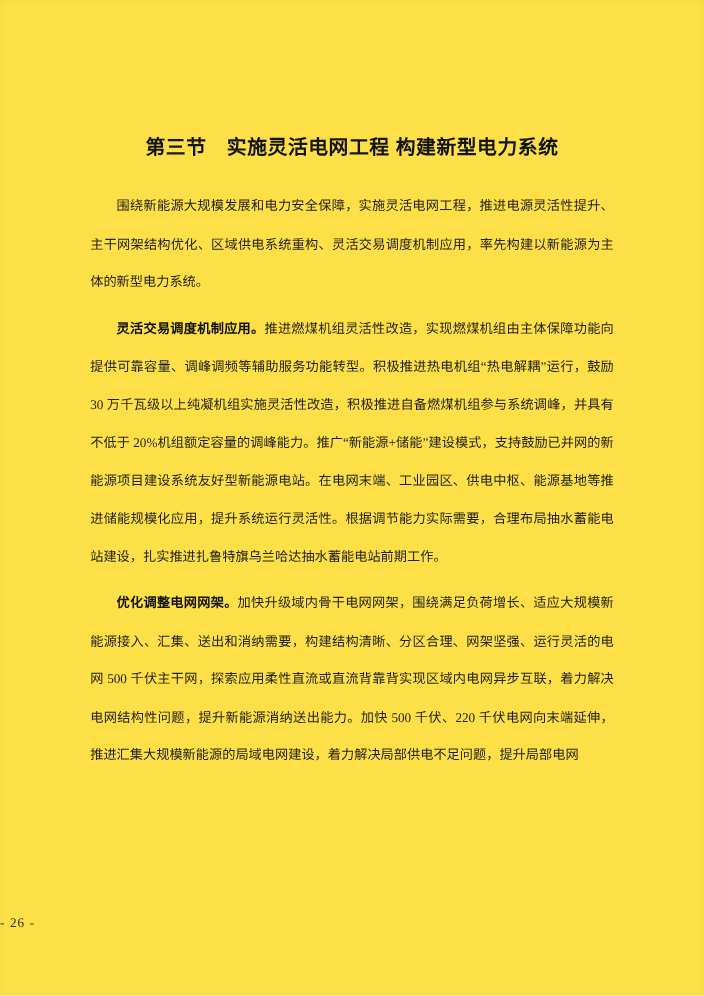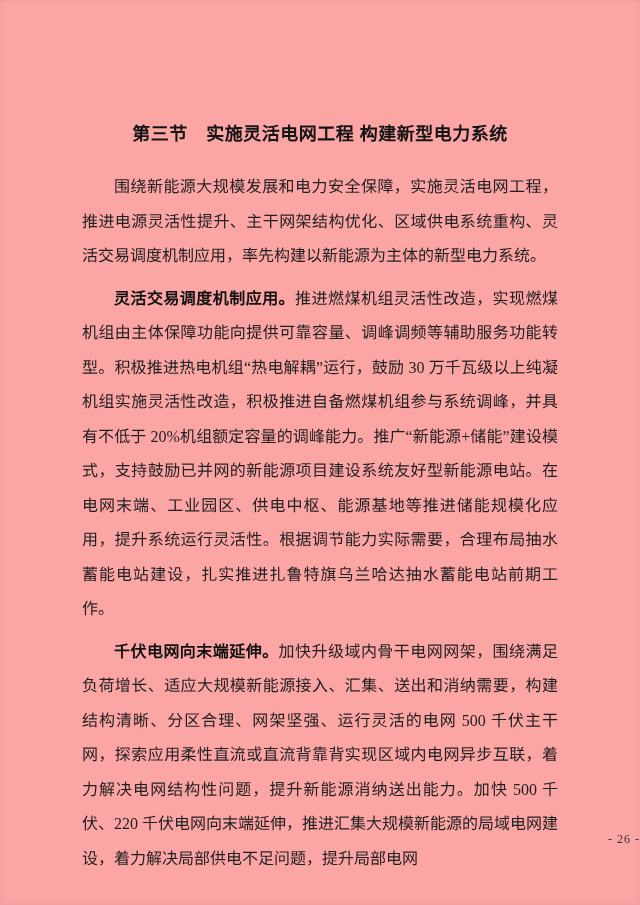--- a/index.html
+++ b/index.html
@@ -5,70 +5,70 @@
   html, body {
     margin: 0;
     padding: 0;
     background: #ffffff;
   }
   .page {
     position: relative;
     width: 640px;
     height: 905px;
     margin: 0 auto;
-    background: #fca5a5;
+    background: #fde047;
     box-sizing: border-box;
     padding: 122px 82px 0 82px;
     box-shadow: inset 0 0 6px rgba(0,0,0,0.06);
     color: #1f1f1f;
     font-family: "Liberation Serif", "DejaVu Serif", serif;
     overflow: hidden;
   }
   .title {
     margin: 0 0 24px 0;
     font-size: 18px;
     line-height: 24px;
     font-weight: bold;
     text-align: center;
     letter-spacing: 0.5px;
     color: #141414;
     font-family: "Liberation Sans", "DejaVu Sans", sans-serif;
     white-space: nowrap;
   }
   .body-text {
-    font-size: 16px;
+    font-size: 12px;
     line-height: 34.5px;
     text-align: justify;
   }
   .para {
     margin: 0 0 8px 0;
     text-indent: 2em;
   }
   .para .lead {
     font-weight: bold;
     color: #111;
   }
   .footer {
     position: absolute;
     bottom: 58px;
     left: 0;
     width: 100%;
-    text-align: right;
+    text-align: left;
     font-size: 12px;
     color: #333;
     letter-spacing: 1px;
     margin-top: 24px;
   }
 </style>
 </head>
 <body>
 
 <div class="page">
   <h1 class="title">第三节　实施灵活电网工程 构建新型电力系统</h1>
   <div class="body-text" id="paragraphs">
   <p class="para"><span class="lead"></span><span class="ptext">围绕新能源大规模发展和电力安全保障，实施灵活电网工程，推进电源灵活性提升、主干网架结构优化、区域供电系统重构、灵活交易调度机制应用，率先构建以新能源为主体的新型电力系统。</span></p>
 
   <p class="para"><span class="lead">灵活交易调度机制应用。</span><span class="ptext">推进燃煤机组灵活性改造，实现燃煤机组由主体保障功能向提供可靠容量、调峰调频等辅助服务功能转型。积极推进热电机组“热电解耦”运行，鼓励 30 万千瓦级以上纯凝机组实施灵活性改造，积极推进自备燃煤机组参与系统调峰，并具有不低于 20%机组额定容量的调峰能力。推广“新能源+储能”建设模式，支持鼓励已并网的新能源项目建设系统友好型新能源电站。在电网末端、工业园区、供电中枢、能源基地等推进储能规模化应用，提升系统运行灵活性。根据调节能力实际需要，合理布局抽水蓄能电站建设，扎实推进扎鲁特旗乌兰哈达抽水蓄能电站前期工作。</span></p>
 
-  <p class="para"><span class="lead">千伏电网向末端延伸。</span><span class="ptext">加快升级域内骨干电网网架，围绕满足负荷增长、适应大规模新能源接入、汇集、送出和消纳需要，构建结构清晰、分区合理、网架坚强、运行灵活的电网 500 千伏主干网，探索应用柔性直流或直流背靠背实现区域内电网异步互联，着力解决电网结构性问题，提升新能源消纳送出能力。加快 500 千伏、220 千伏电网向末端延伸，推进汇集大规模新能源的局域电网建设，着力解决局部供电不足问题，提升局部电网</span></p>
+  <p class="para"><span class="lead">优化调整电网网架。</span><span class="ptext">加快升级域内骨干电网网架，围绕满足负荷增长、适应大规模新能源接入、汇集、送出和消纳需要，构建结构清晰、分区合理、网架坚强、运行灵活的电网 500 千伏主干网，探索应用柔性直流或直流背靠背实现区域内电网异步互联，着力解决电网结构性问题，提升新能源消纳送出能力。加快 500 千伏、220 千伏电网向末端延伸，推进汇集大规模新能源的局域电网建设，着力解决局部供电不足问题，提升局部电网</span></p>
 </div>
   <div class="footer">- 26 -</div>
 </div>
 
 </body></html>

